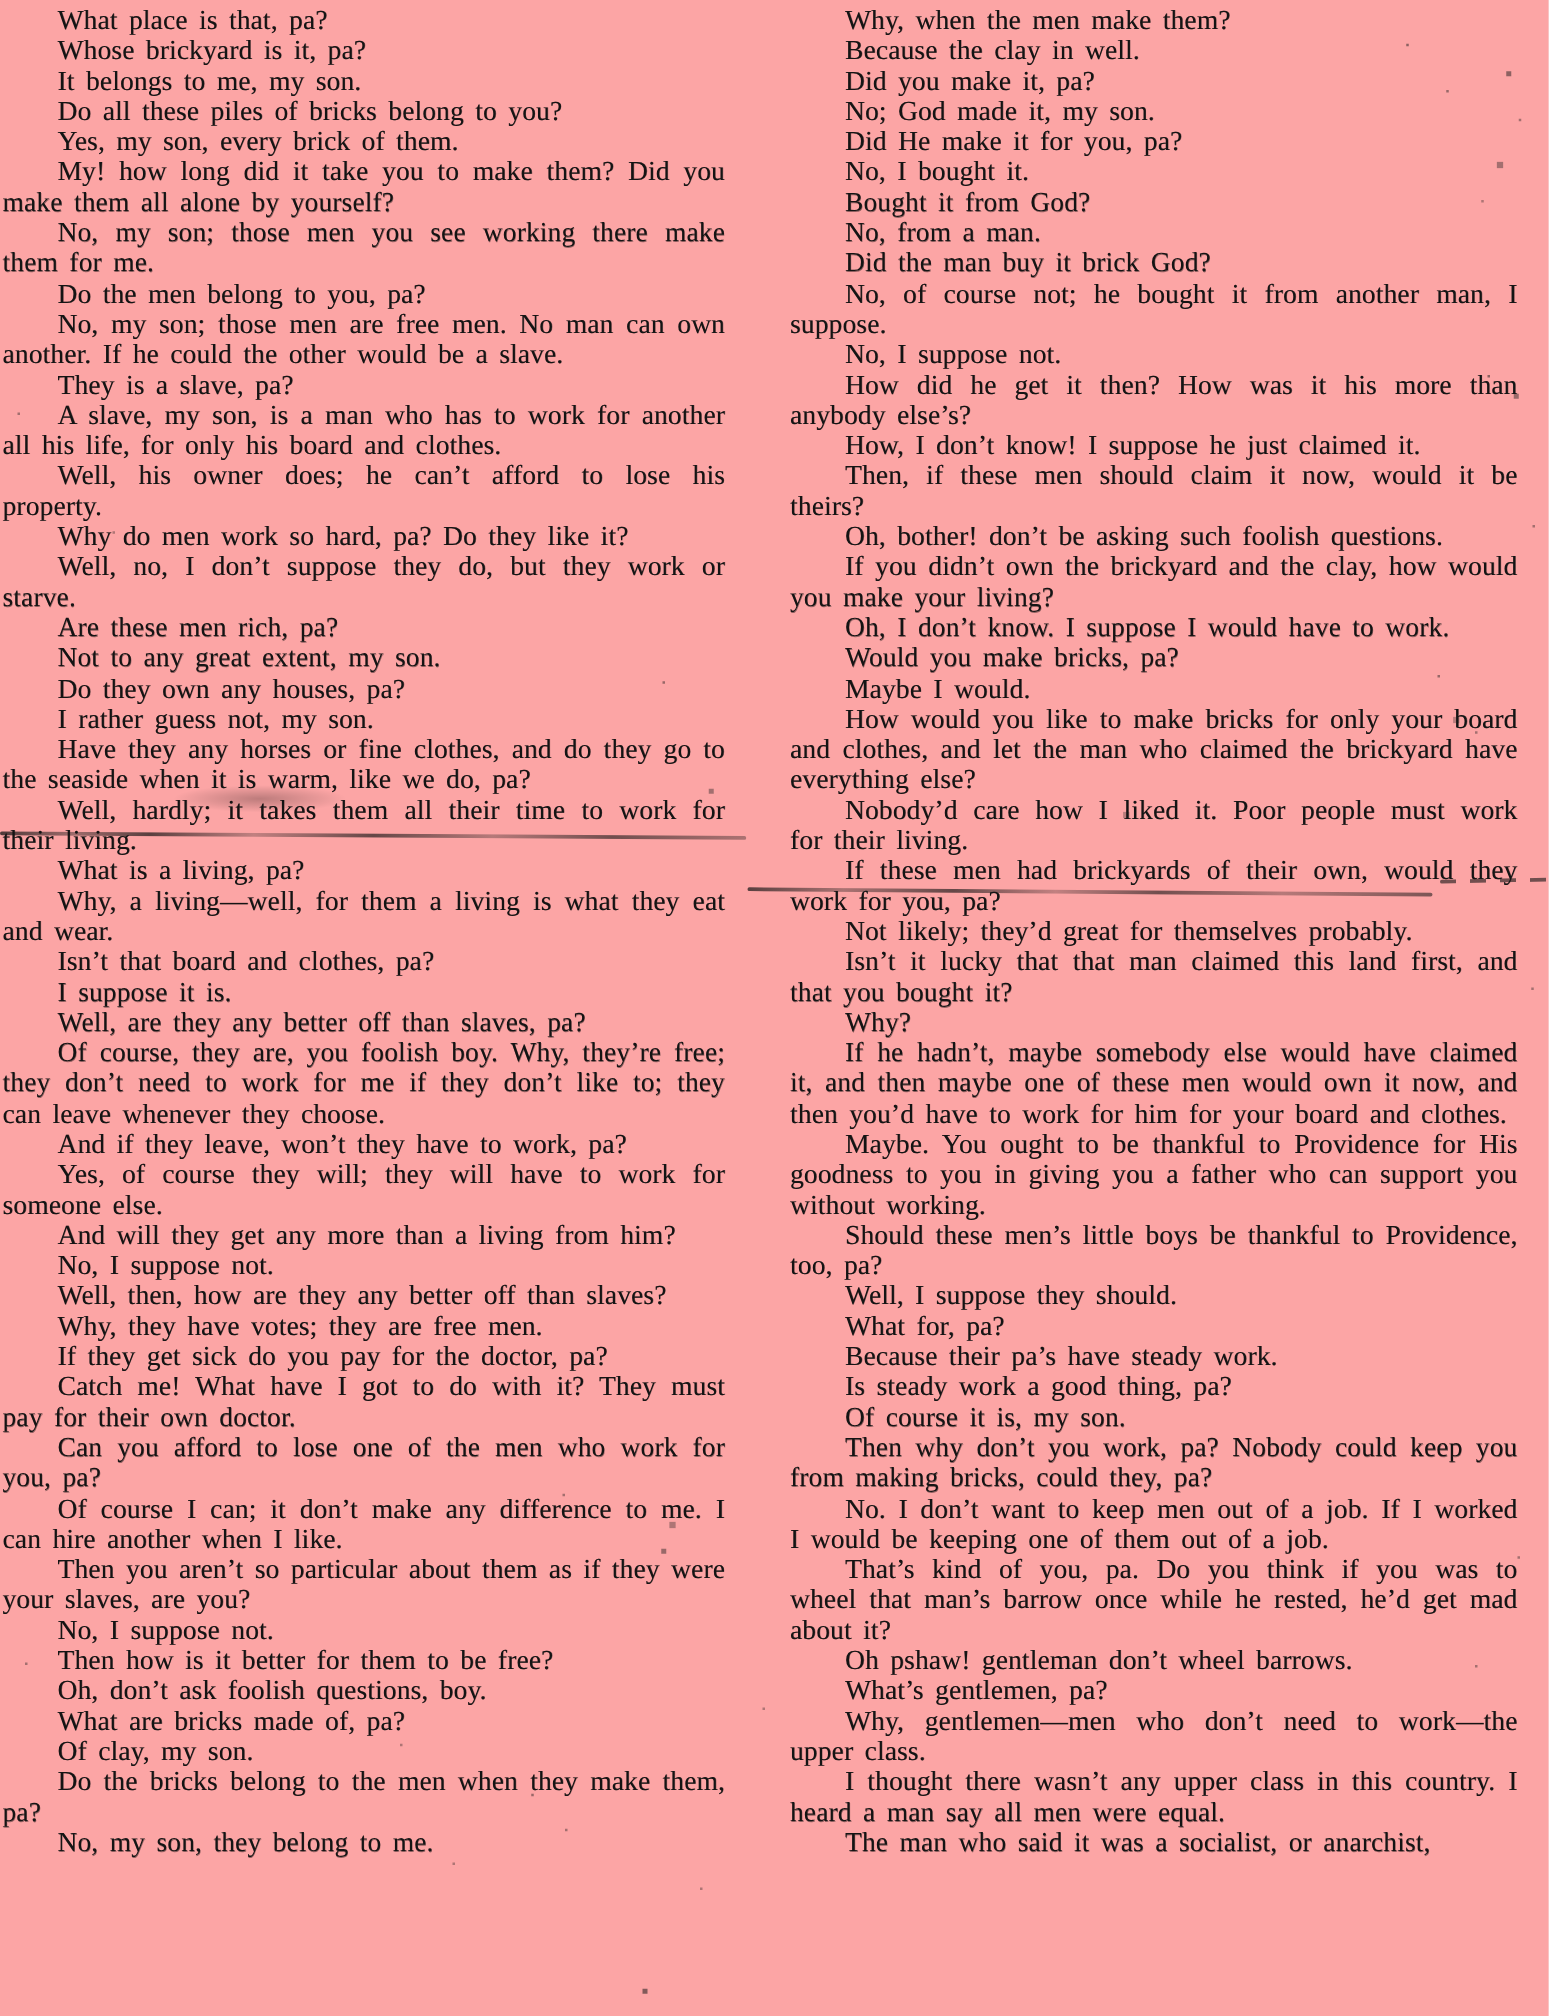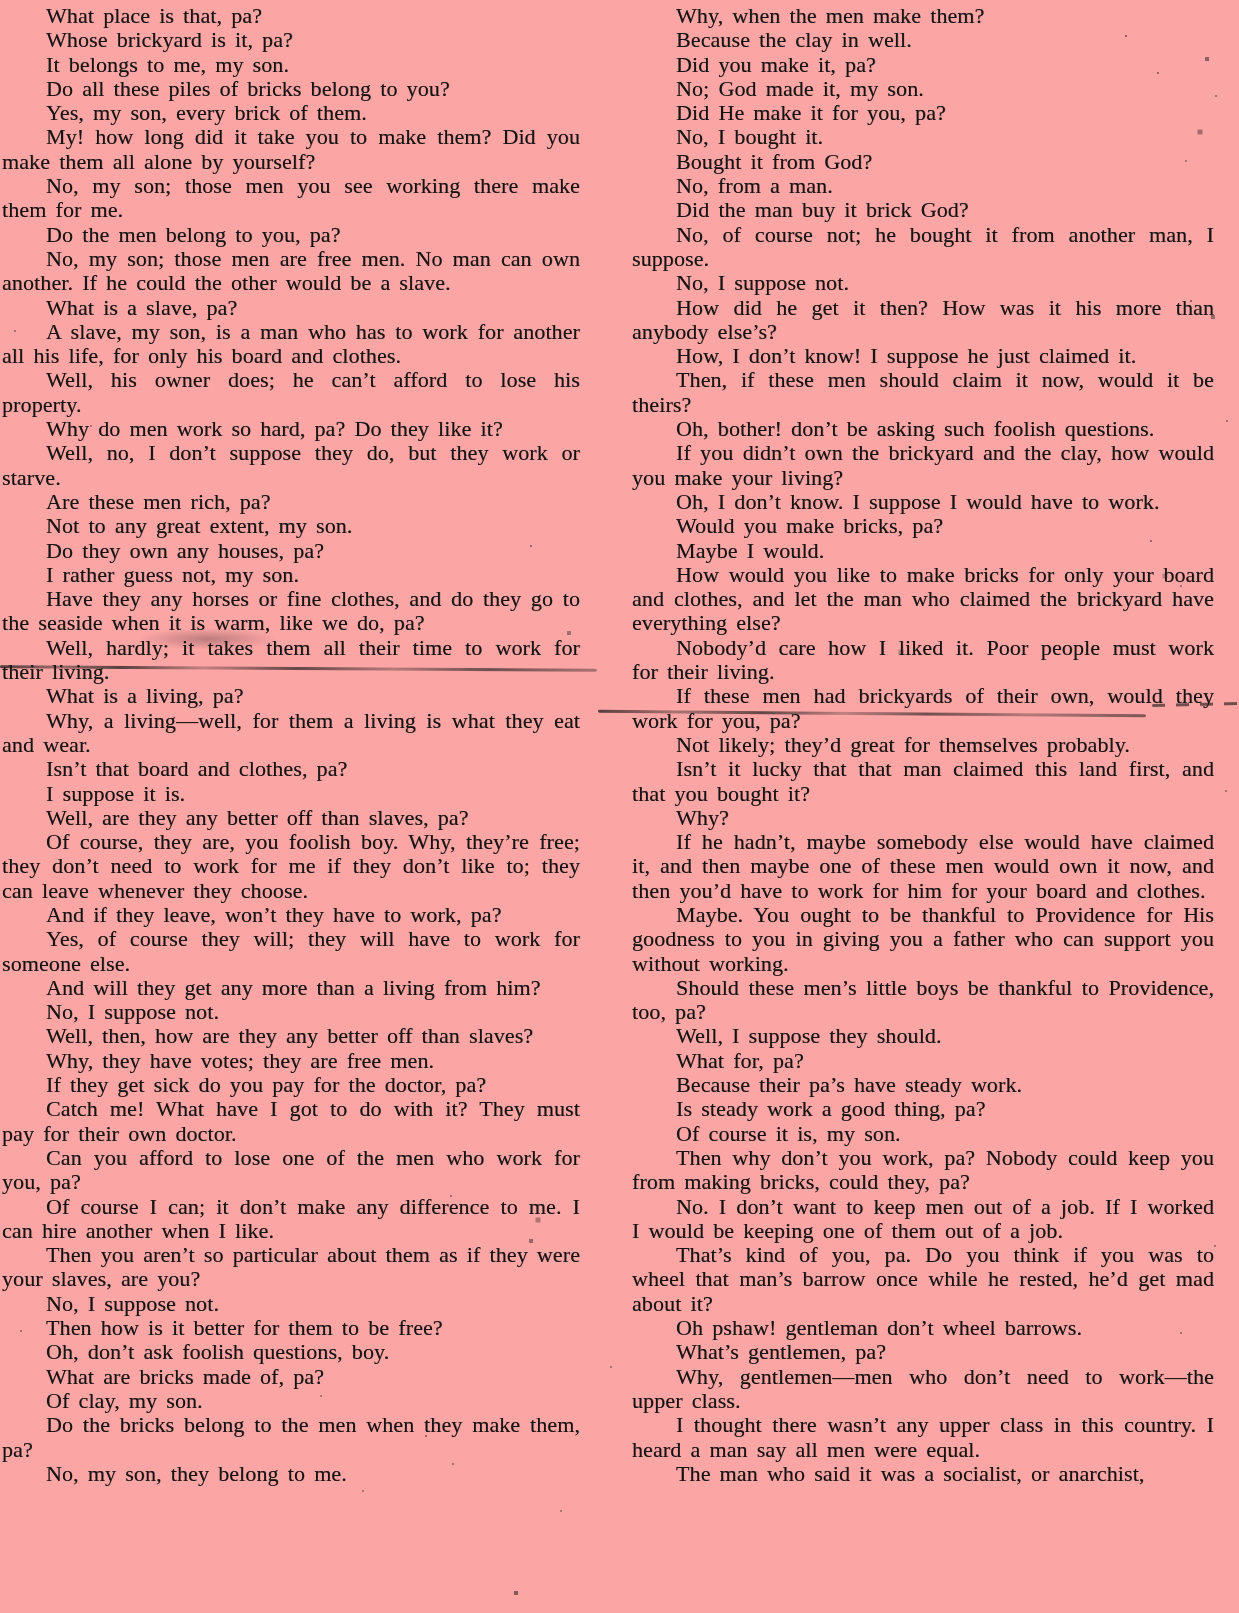--- a/index.html
+++ b/index.html
@@ -122,21 +122,21 @@
   <div class="column column-left">
       <p class="para">What place is that, pa?</p>
       <p class="para">Whose brickyard is it, pa?</p>
       <p class="para">It belongs to me, my son.</p>
       <p class="para">Do all these piles of bricks belong to you?</p>
       <p class="para">Yes, my son, every brick of them.</p>
       <p class="para">My! how long did it take you to make them?  Did you make them all alone by yourself?</p>
       <p class="para">No, my son; those men you see working there make them for me.</p>
       <p class="para">Do the men belong to you, pa?</p>
       <p class="para">No, my son; those men are free men. No man can own another.  If he could the other would be a slave.</p>
-      <p class="para">What is a slave, pa?</p>
+      <p class="para">They is a slave, pa?</p>
       <p class="para">A slave, my son, is a man who has to work for another all his life, for only his board and clothes.</p>
       <p class="para">Well, his owner does; he can’t afford to lose his property.</p>
       <p class="para">Why do men work so hard, pa? Do they like it?</p>
       <p class="para">Well, no, I don’t suppose they do, but they work or starve.</p>
       <p class="para">Are these men rich, pa?</p>
       <p class="para">Not to any great extent, my son.</p>
       <p class="para">Do they own any houses, pa?</p>
       <p class="para">I rather guess not, my son.</p>
       <p class="para">Have they any horses or fine clothes, and do they go to the seaside when it is warm, like we do, pa?</p>
       <p class="para">Well, hardly; it takes them all their time to work for their living.</p>

